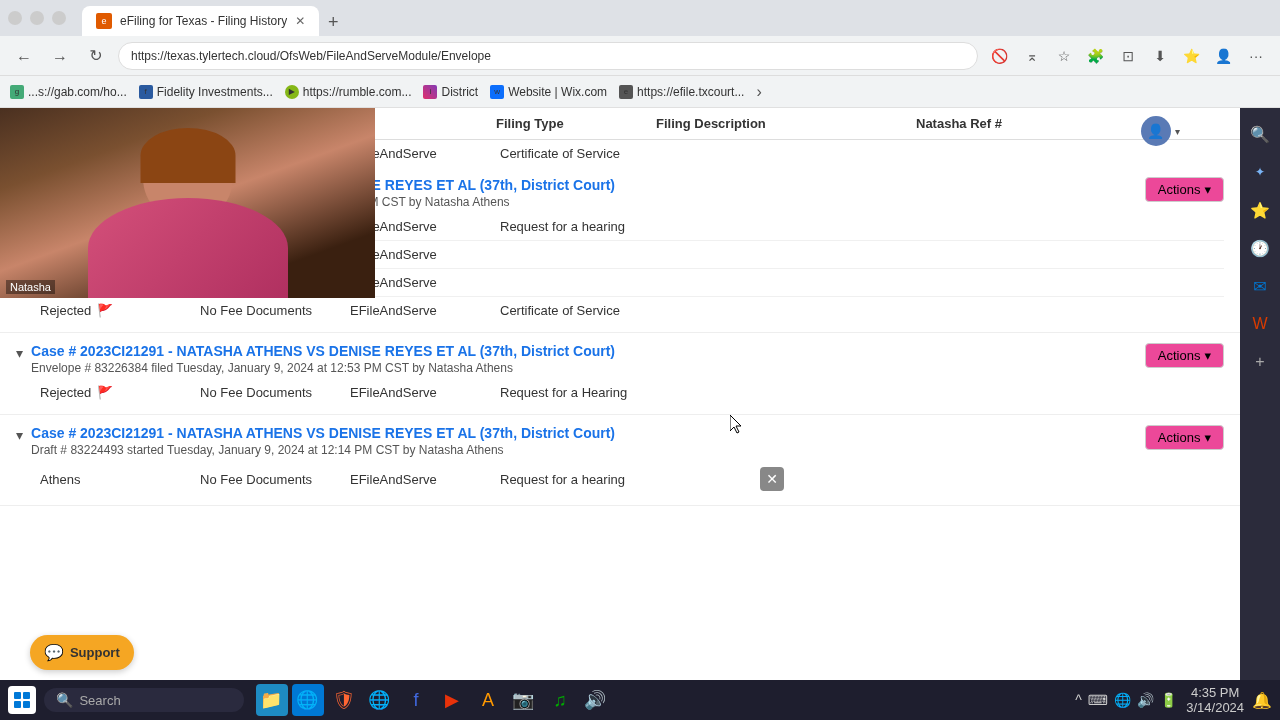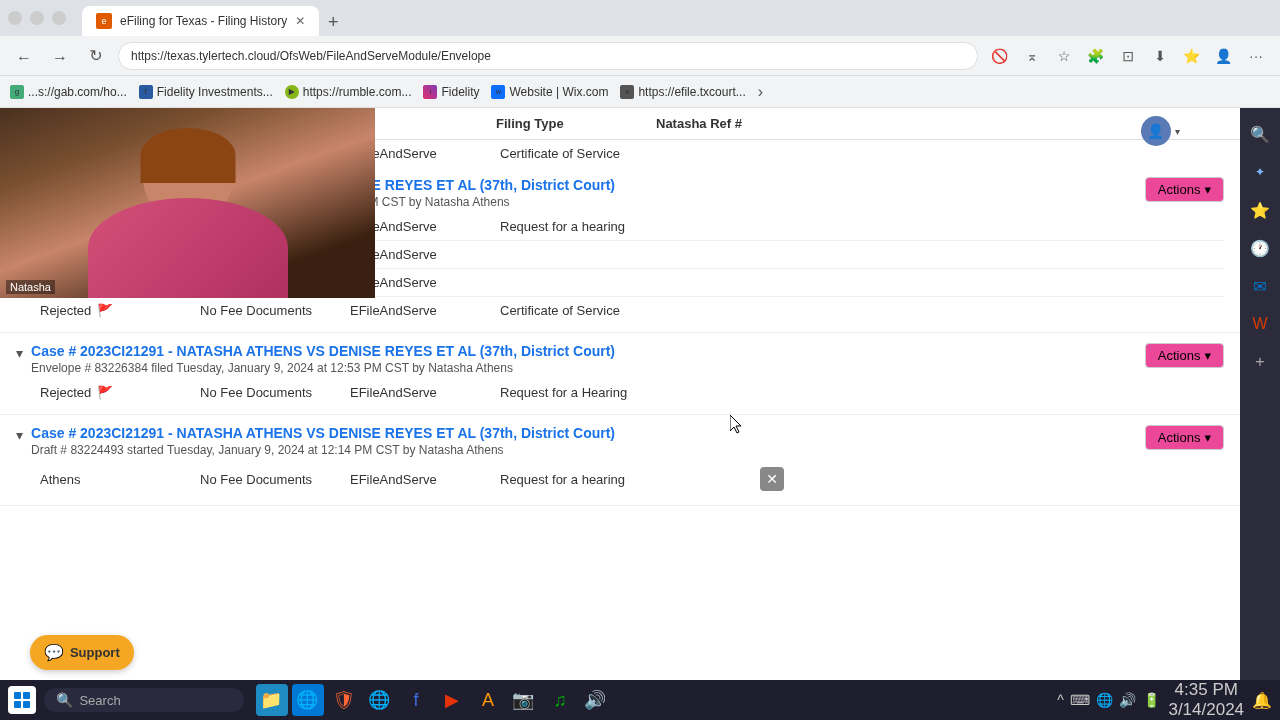--- a/index.html
+++ b/index.html
@@ -376,21 +376,21 @@
       justify-content: center;
       border-radius: 4px;
       cursor: pointer;
       font-size: 18px;
     }
     .taskbar-spacer { flex: 1; }
     .taskbar-sys {
       display: flex;
       gap: 8px;
       color: #ccc;
-      font-size: 17px;
+      font-size: 13px;
     }
     .taskbar-time { text-align: center; }
     .taskbar-tray { display: flex; align-items: center; gap: 6px; }
     .tray-icon { font-size: 14px; color: #ccc; }
 
     
     .cursor {
       position: fixed;
       width: 10px;
       height: 18px;
@@ -448,21 +448,21 @@
     <div class="bookmark">
       <div class="bookmark-icon" style="background:#2a5a9f;">f</div>
       <span>Fidelity Investments...</span>
     </div>
     <div class="bookmark">
       <div class="bookmark-icon" style="background:#85b717;border-radius:50%;">▶</div>
       <span>https://rumble.com...</span>
     </div>
     <div class="bookmark">
       <div class="bookmark-icon" style="background:linear-gradient(45deg,#e1306c,#833ab4);">i</div>
-      <span>Fidelity</span>
+      <span>District</span>
     </div>
     <div class="bookmark">
       <div class="bookmark-icon" style="background:#0c6efc;">w</div>
       <span>Website | Wix.com</span>
     </div>
     <div class="bookmark">
       <div class="bookmark-icon" style="background:#555;">e</div>
       <span>https://efile.txcourt...</span>
     </div>
     <span class="bm-more">›</span>
@@ -505,20 +505,21 @@
 
       <div class="user-area">
         <div class="user-icon-btn">👤</div>
         <span class="user-caret">▾</span>
       </div>
 
       <div class="table-header">
         <div></div>
         <div>Code</div>
         <div>Filing Type</div>
+        <div>Filing Description</div>
         <div>Natasha Ref #</div>
       </div>
 
       <div class="filing-rows" style="padding-top:0;padding-bottom:0;">
         <div class="filing-row">
           <div class="status-cell"></div>
           <div class="cell">e Documents</div>
           <div class="cell">EFileAndServe</div>
           <div class="cell-desc">Certificate of Service</div>
           <div class="cell"></div>

